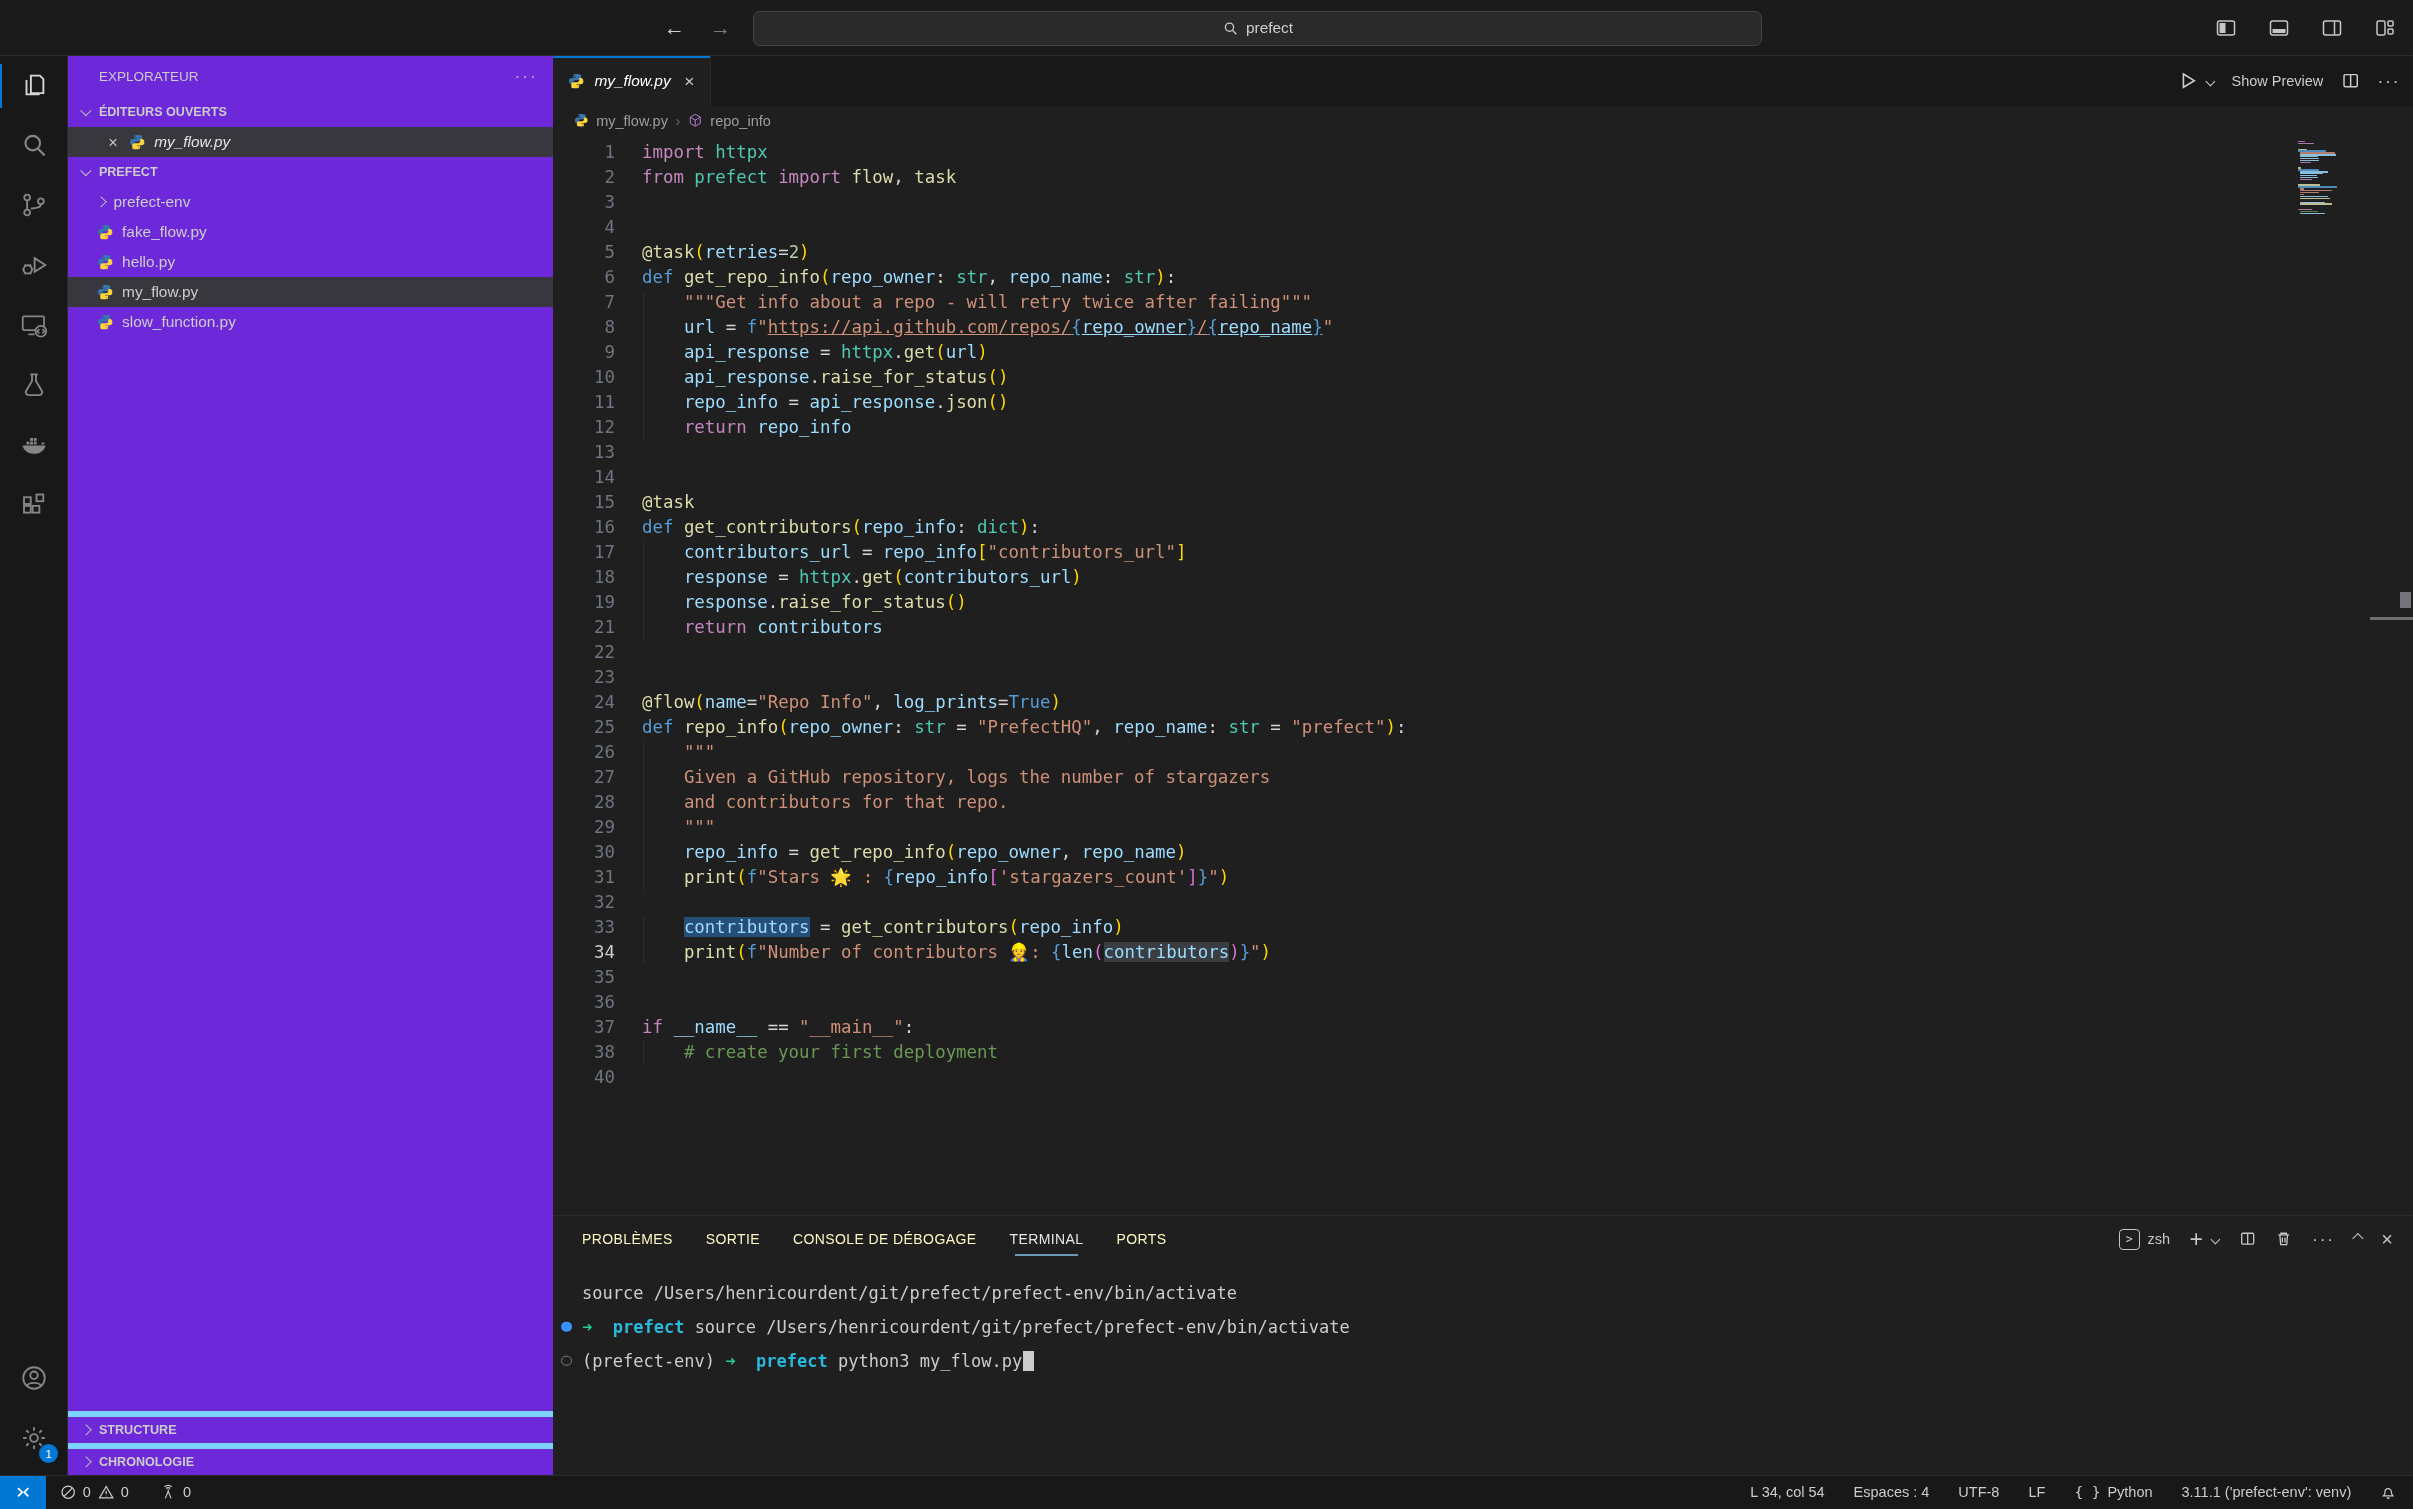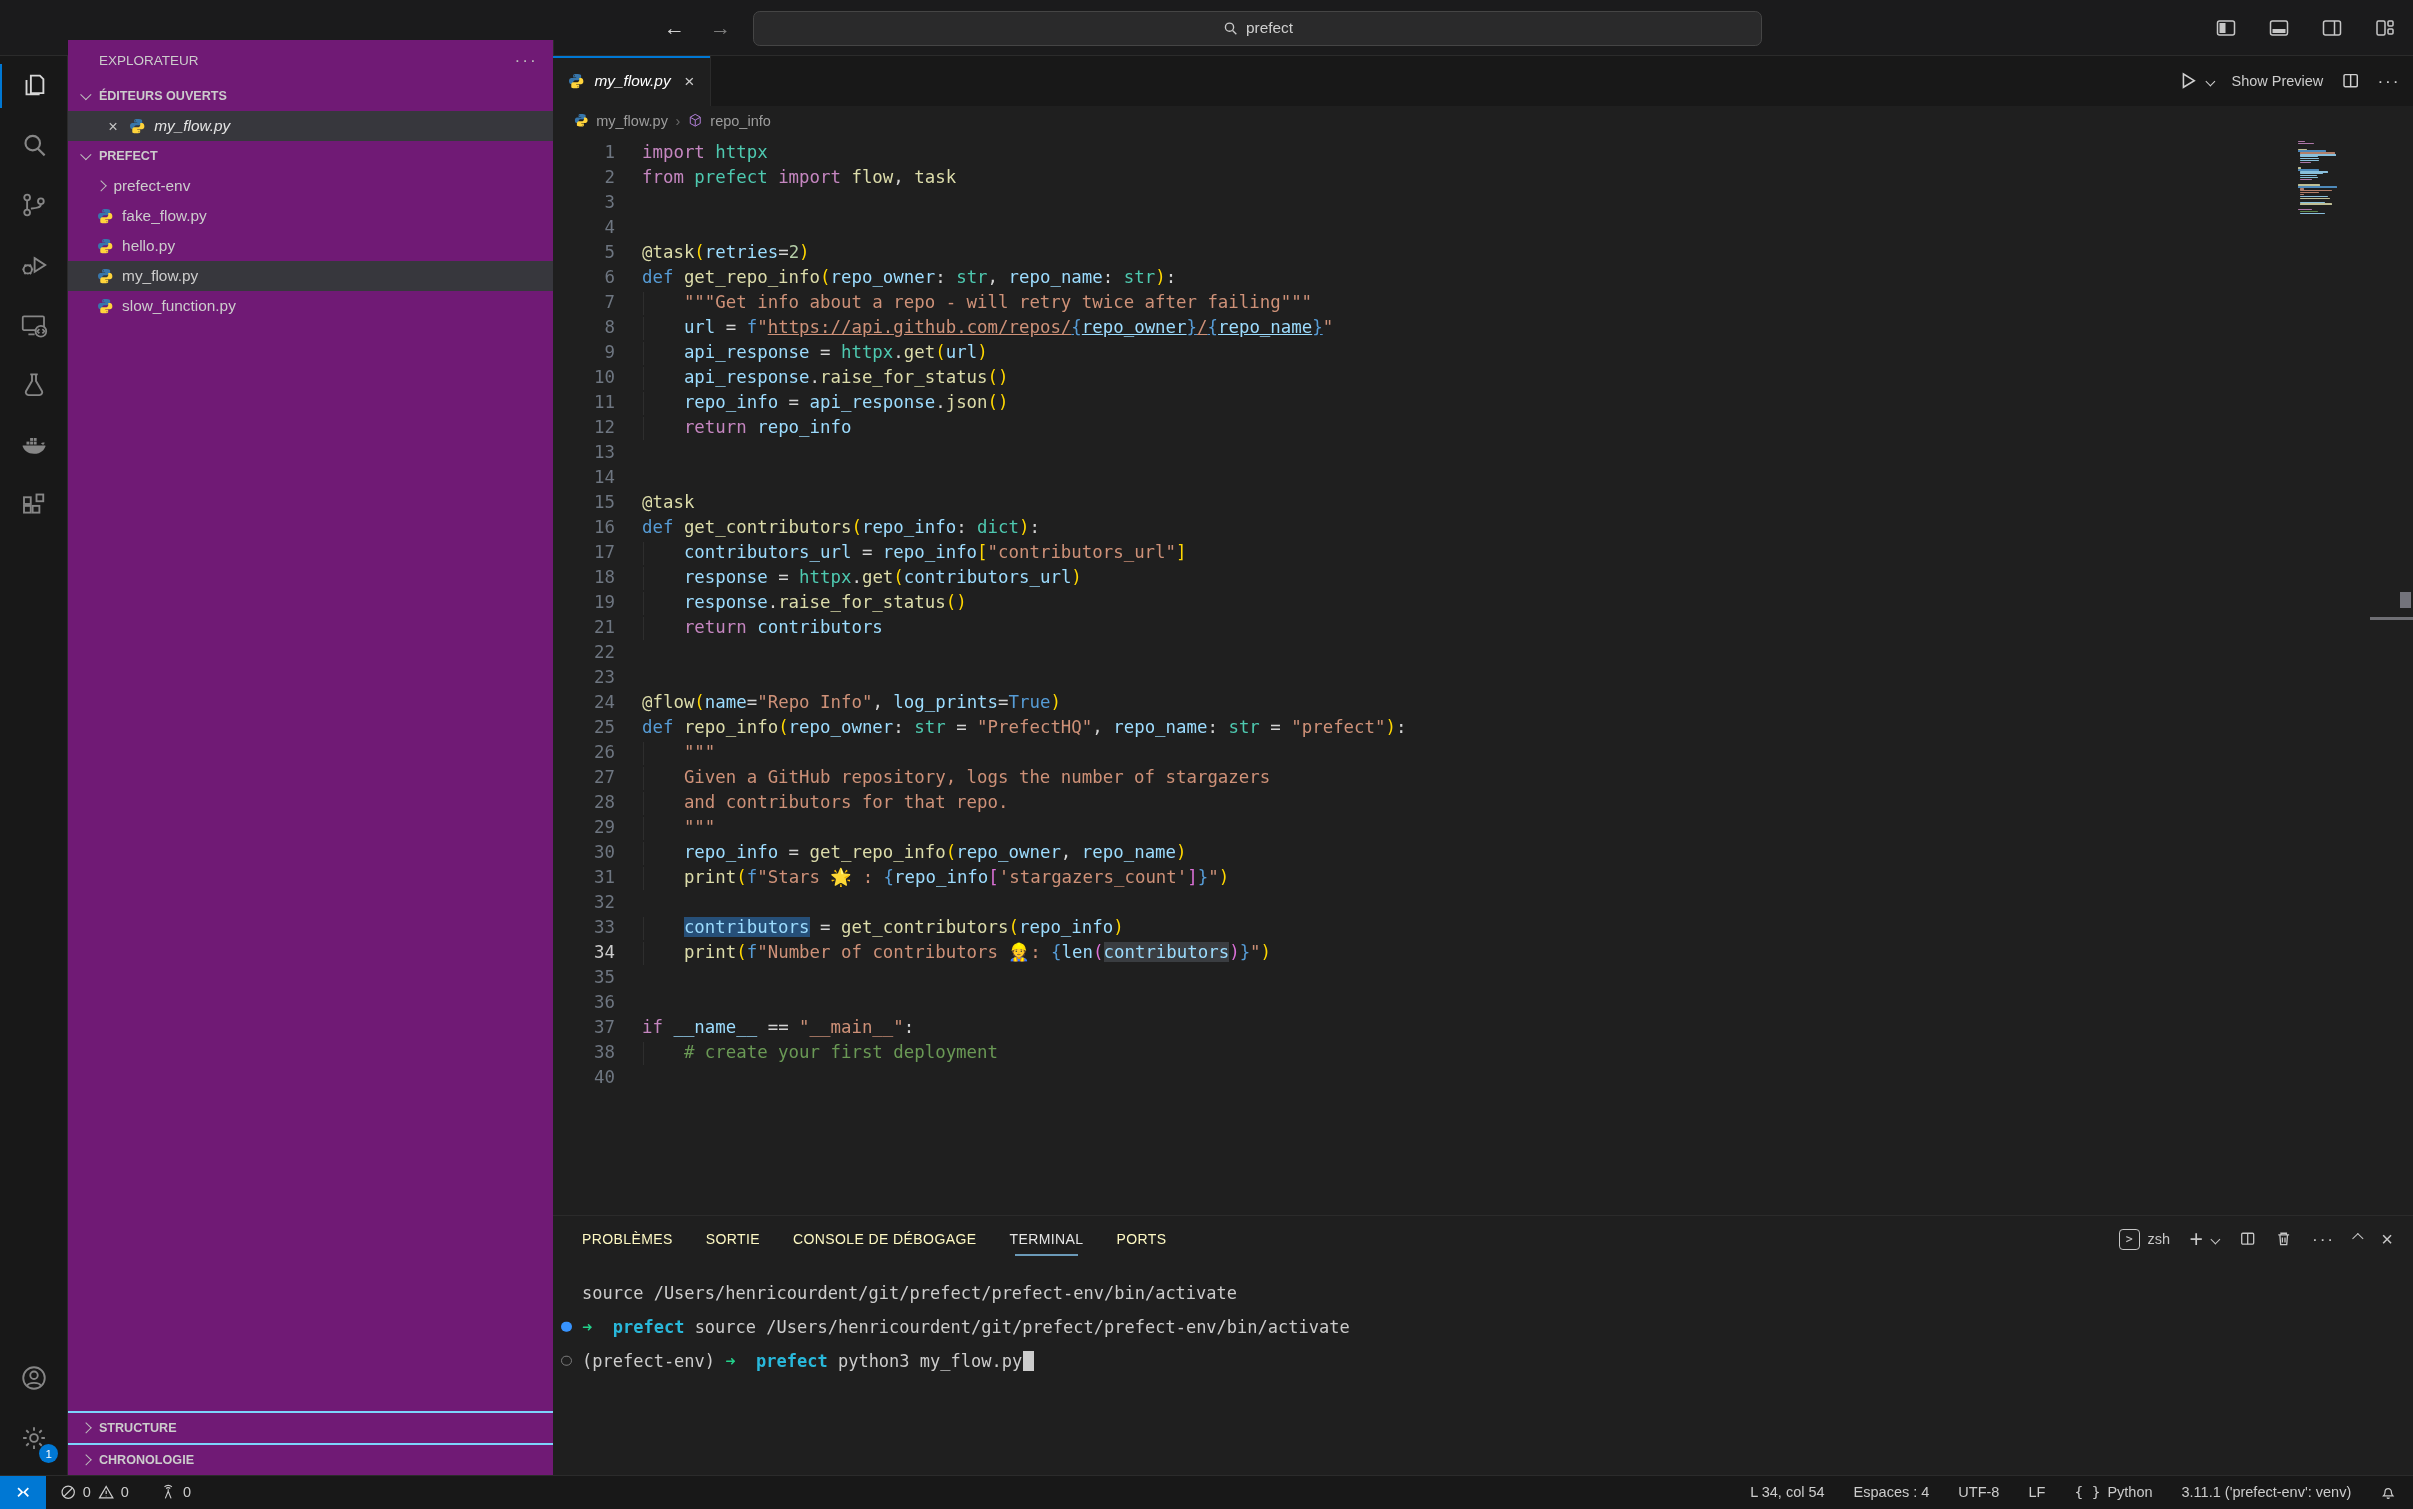--- a/index.html
+++ b/index.html
@@ -25,33 +25,33 @@
   .activitybar{ position:absolute; left:0; top:56px; bottom:34px; width:68px; background:#181818; border-right:1px solid #2b2b2b; }
   .act-item{ position:relative; width:68px; height:60px; display:flex; align-items:center; justify-content:center; color:#868686; }
   .act-item.active{ color:#d7d7d7; }
   .act-item.active::before{ content:""; position:absolute; left:0; top:7.7px; bottom:7.7px; width:1.9px; background:#0078d4; }
   .act-item svg{ width:30px; height:30px; }
   .act-bottom{ position:absolute; bottom:5.8px; left:0; width:68px; }
   .badge{ position:absolute; right:9.7px; bottom:5.8px; width:19.3px; height:19.3px; border-radius:50%; background:#0078d4; color:#fff;
     font-size:11.6px; display:flex; align-items:center; justify-content:center; }
 
   
-  .sidebar{ position:absolute; left:68px; top:40px; bottom:34px; width:486px; background:#701a75; border-right:1px solid #2b2b2b; }
+  .sidebar{ position:absolute; left:68px; top:56px; bottom:34px; width:486px; background:#6d28d9; border-right:1px solid #2b2b2b; }
   .sb-header{ height:41px; display:flex; align-items:center; justify-content:space-between; padding:0 15.4px 0 31px; color:#cccccc; font-size:13.5px; }
   .sb-more{ color:#bdbdbd; font-size:17.4px; letter-spacing:1.9px; }
   .sb-section{ height:30px; display:flex; align-items:center; gap:9.7px; padding-left:13.5px; font-size:12.6px; font-weight:700; color:#cccccc; }
   .chev{ display:inline-block; width:7.7px; height:7.7px; border-right:1.5px solid #bdbdbd; border-bottom:1.5px solid #bdbdbd; transform:rotate(45deg) translate(-1px,-1px); }
   .chev.right{ transform:rotate(-45deg); }
   .sb-row{ height:30px; display:flex; align-items:center; gap:8.7px; color:#cccccc; font-size:15.4px; padding-left:29px; }
   .sb-row.selected{ background:#37373d; }
   .sb-row .close-x{ color:#c5c5c5; font-size:16.4px; width:15.4px; text-align:center; }
   .sb-row.open-ed{ padding-left:37px; font-style:italic; color:#e4e4e4; }
   .pyicon{ width:16.4px; height:16.4px; flex:0 0 auto; }
   .sb-bottom{ position:absolute; bottom:0; left:0; right:0; }
-  .sb-bottom .sb-section{ border-top:2px solid #7dd3fc; height:32px; }
+  .sb-bottom .sb-section{ border-top:6px solid #7dd3fc; height:32px; }
 
   
   .editor-col{ position:absolute; left:553px; top:56px; right:0; bottom:34px; background:#1f1f1f; }
   .tabstrip{ position:absolute; top:0; left:0; right:0; height:50px; background:#181818; display:flex; }
   .tab{ position:relative; height:50px; display:flex; align-items:center; gap:9.7px; padding:0 15.4px; background:#1f1f1f; border-right:1px solid #2b2b2b; }
   .tab::before{ content:""; position:absolute; top:0; left:0; right:0; height:1.9px; background:#0078d4; }
   .tab-label{ font-style:italic; color:#ffffff; font-size:15.4px; }
   .tab .close-x{ color:#cccccc; font-size:17.4px; margin-left:3.9px; }
   .editor-actions{ position:absolute; right:13.5px; top:0; height:50px; display:flex; align-items:center; gap:17.4px; color:#cfcfcf; }
   .editor-actions svg{ width:19.3px; height:19.3px; }

